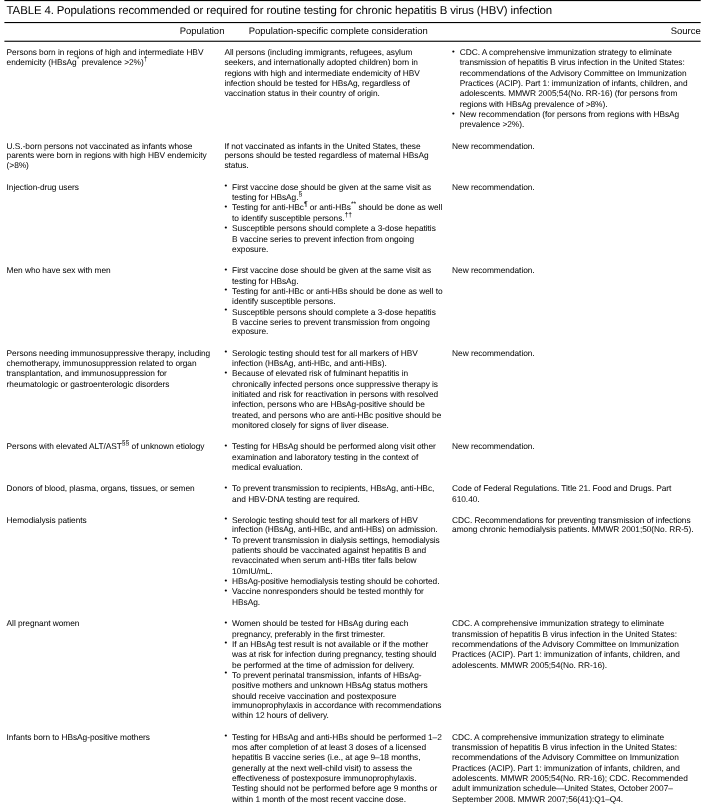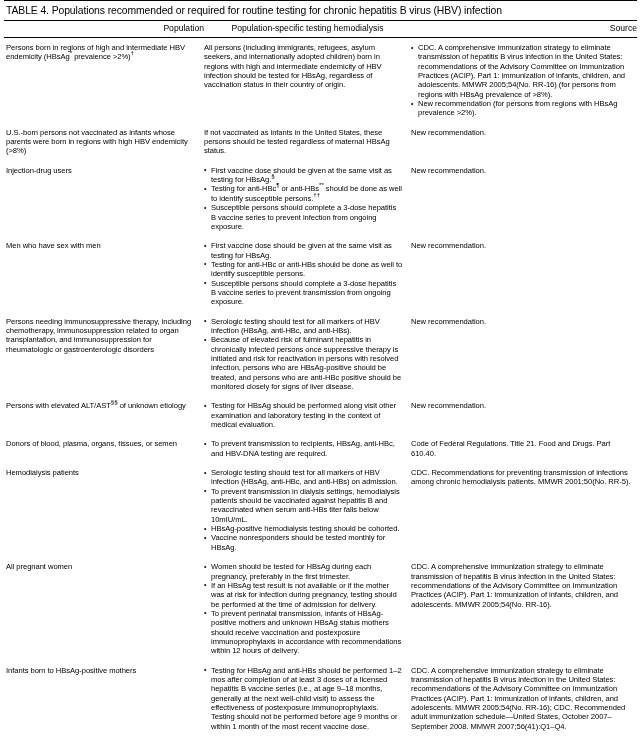--- a/index.html
+++ b/index.html
@@ -103,21 +103,21 @@
 
   <table class="main">
     <colgroup>
       <col class="c-pop">
       <col class="c-cons">
       <col class="c-src">
     </colgroup>
     <thead>
       <tr>
         <th class="h-pop">Population</th>
-        <th class="h-cons">Population-specific testing hemodialysis</th>
+        <th class="h-cons">Population-specific complete consideration</th>
         <th class="h-src">Source</th>
       </tr>
     </thead>
   </table>
 
   <div class="rule-thick"></div>
 
   <table class="main">
     <colgroup>
       <col class="c-pop">

